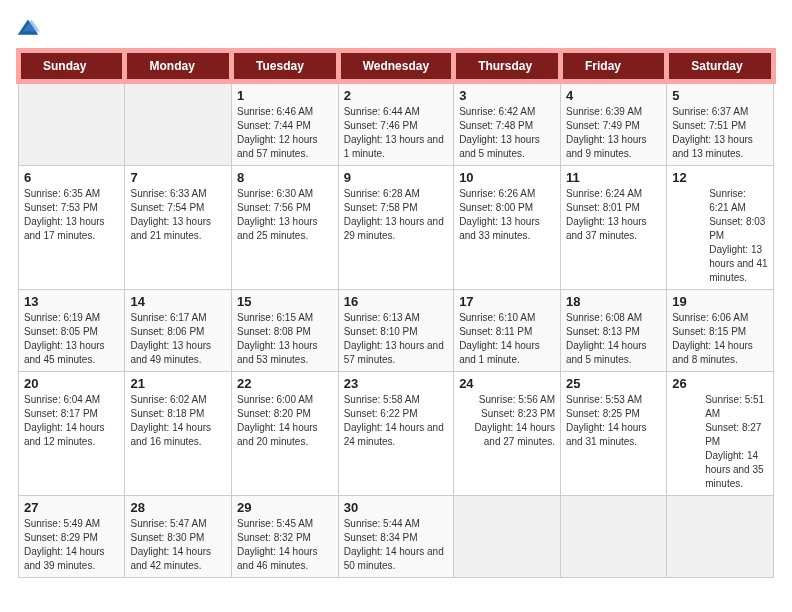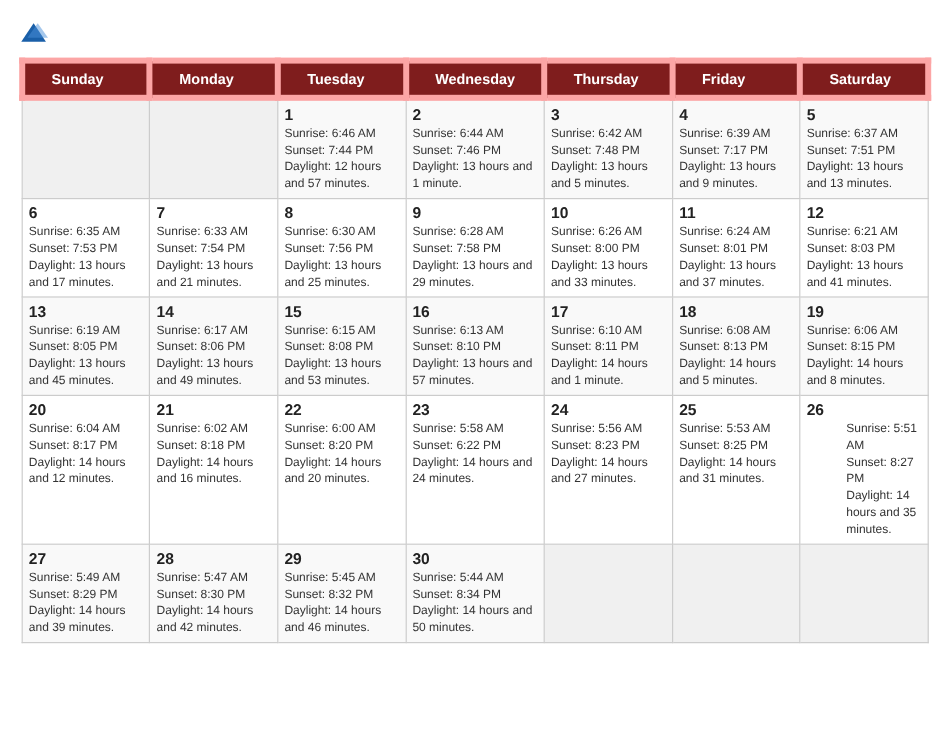--- a/index.html
+++ b/index.html
@@ -138,21 +138,21 @@
         </td>
         <td>
           <span class="day-num">3</span>
           <div class="day-info" style="white-space: pre-line;">Sunrise: 6:42 AM
 Sunset: 7:48 PM
 Daylight: 13 hours and 5 minutes.</div>
         </td>
         <td>
           <span class="day-num">4</span>
           <div class="day-info" style="white-space: pre-line;">Sunrise: 6:39 AM
-Sunset: 7:17 PM
+Sunset: 7:49 PM
 Daylight: 13 hours and 9 minutes.</div>
         </td>
         <td>
           <span class="day-num">5</span>
           <div class="day-info" style="white-space: pre-line;">Sunrise: 6:37 AM
 Sunset: 7:51 PM
 Daylight: 13 hours and 13 minutes.</div>
         </td>
       </tr>
       <tr>
@@ -187,21 +187,21 @@
 Daylight: 13 hours and 33 minutes.</div>
         </td>
         <td>
           <span class="day-num">11</span>
           <div class="day-info" style="white-space: pre-line;">Sunrise: 6:24 AM
 Sunset: 8:01 PM
 Daylight: 13 hours and 37 minutes.</div>
         </td>
         <td>
           <span class="day-num">12</span>
-          <div class="day-info" style="white-space: pre-line;">Sunrise: 6:21 AM
+          <div class="day-info" style="white-space: pre-line; margin-left: 37px;">Sunrise: 6:21 AM
 Sunset: 8:03 PM
 Daylight: 13 hours and 41 minutes.</div>
         </td>
       </tr>
       <tr>
         <td>
           <span class="day-num">13</span>
           <div class="day-info" style="white-space: pre-line;">Sunrise: 6:19 AM
 Sunset: 8:05 PM
 Daylight: 13 hours and 45 minutes.</div>
@@ -263,21 +263,21 @@
 Daylight: 14 hours and 20 minutes.</div>
         </td>
         <td>
           <span class="day-num">23</span>
           <div class="day-info" style="white-space: pre-line;">Sunrise: 5:58 AM
 Sunset: 6:22 PM
 Daylight: 14 hours and 24 minutes.</div>
         </td>
         <td>
           <span class="day-num">24</span>
-          <div class="day-info" style="white-space: pre-line;">Sunrise: 5:56 AM
+          <div class="day-info" style="white-space: pre-line; text-align: right;">Sunrise: 5:56 AM
 Sunset: 8:23 PM
 Daylight: 14 hours and 27 minutes.</div>
         </td>
         <td>
           <span class="day-num">25</span>
           <div class="day-info" style="white-space: pre-line;">Sunrise: 5:53 AM
 Sunset: 8:25 PM
 Daylight: 14 hours and 31 minutes.</div>
         </td>
         <td>

